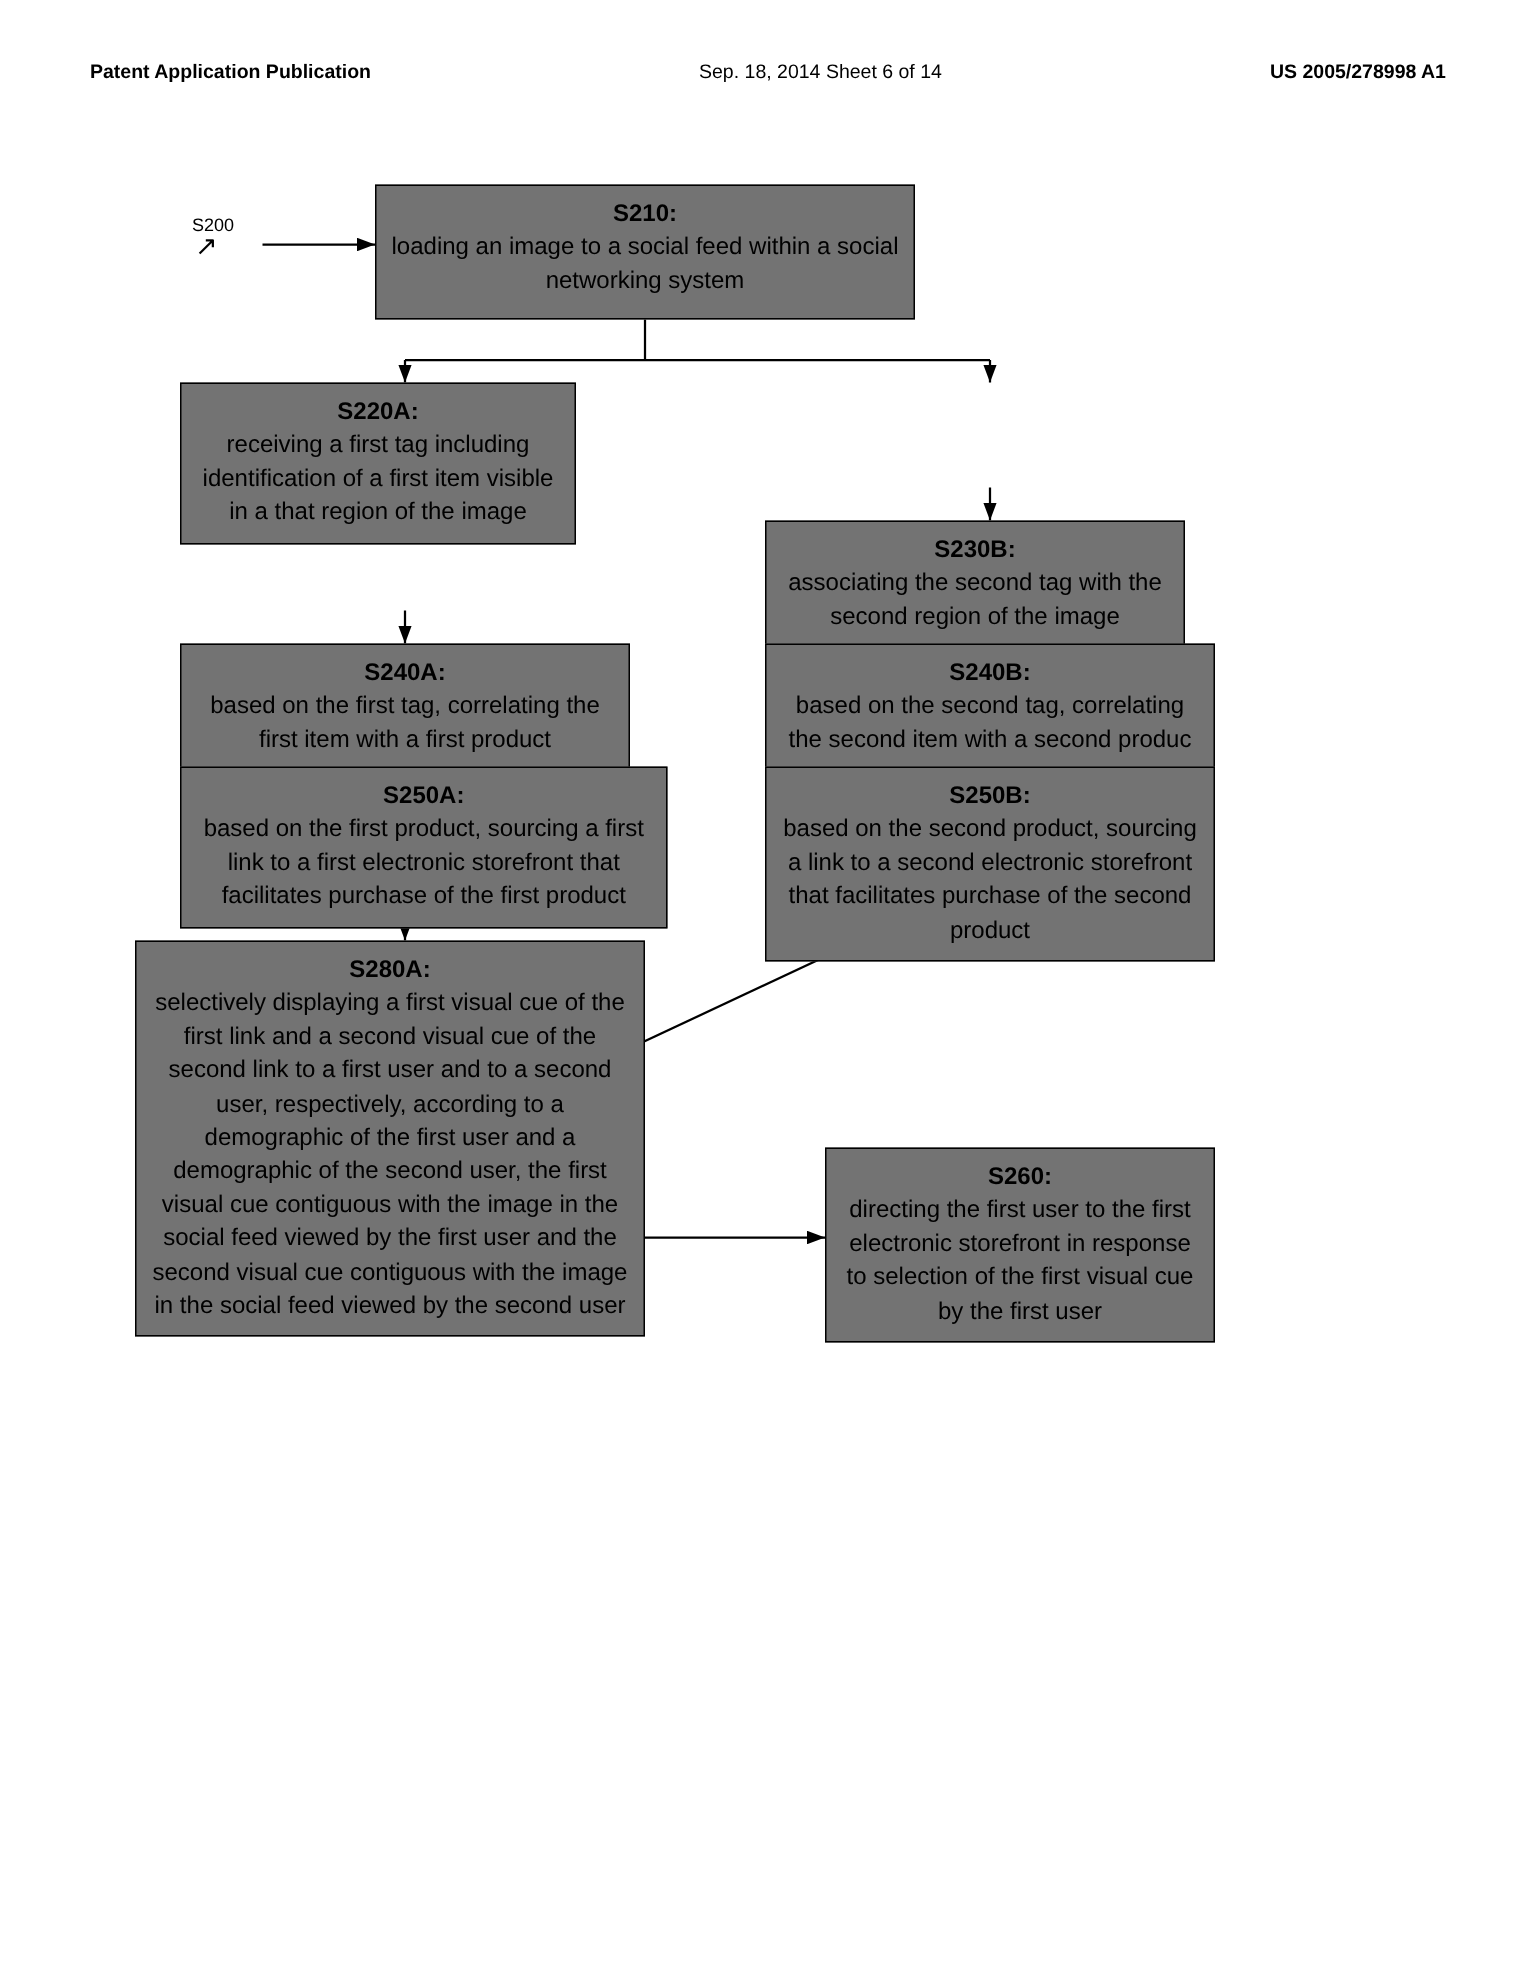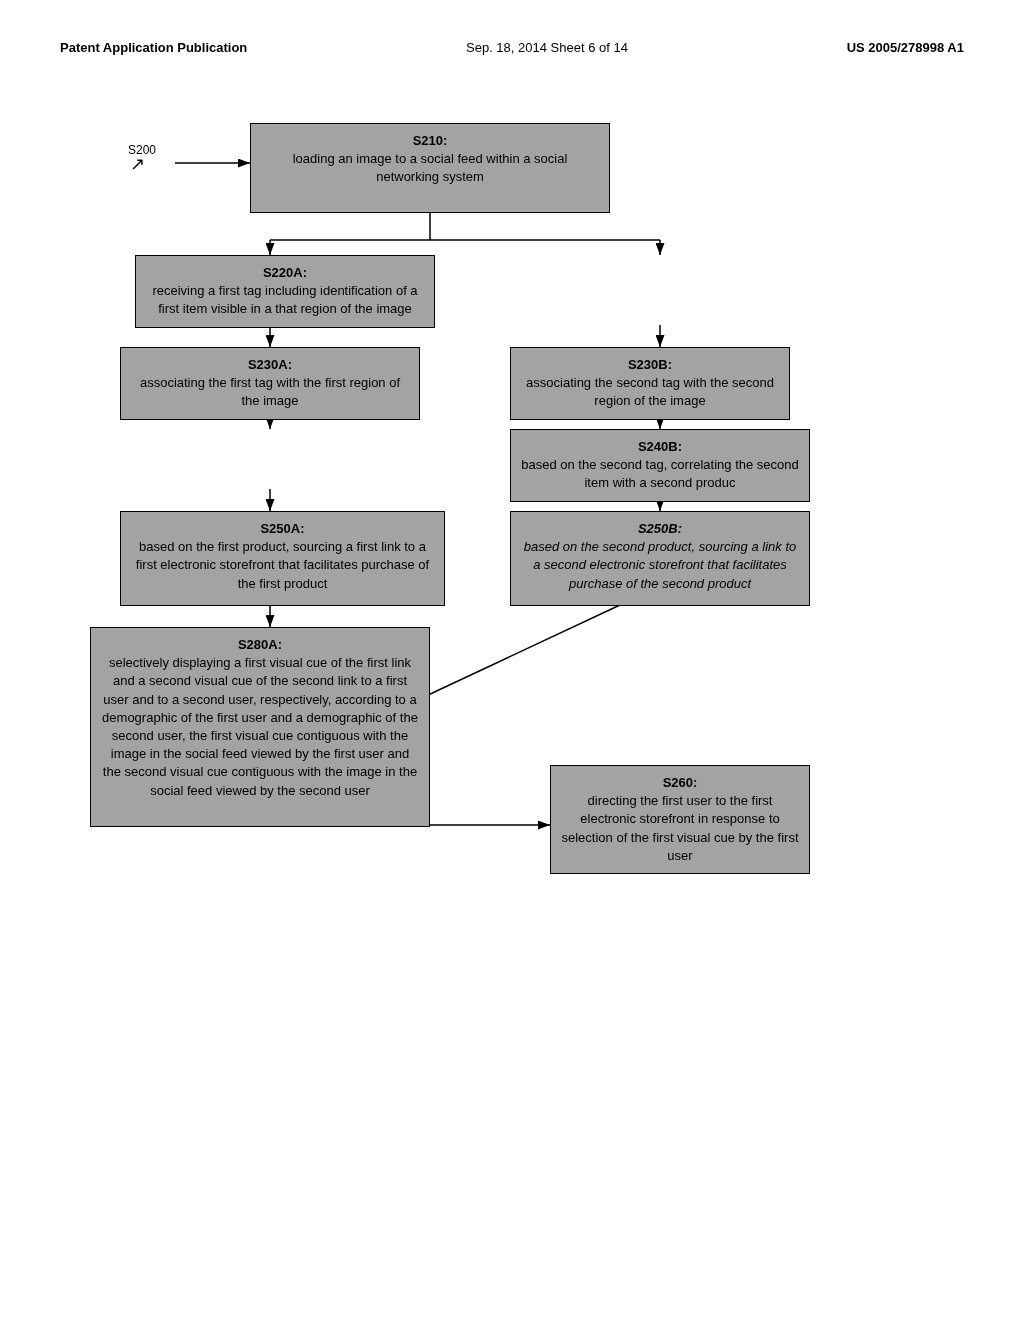--- a/index.html
+++ b/index.html
@@ -39,23 +39,23 @@
     .diagram {
       position: relative;
       width: 100%;
       height: 1050px;
     }
     .box {
       position: absolute;
       border: 1.5px solid #000;
       text-align: center;
       padding: 8px 10px;
-      font-size: 13px;
+      font-size: 16px;
       line-height: 1.4;
-      background: #a3a3a3;
+      background: #737373;
     }
     .fig-label {
       text-align: center;
       font-size: 14px;
       font-weight: bold;
       margin-top: 20px;
       text-decoration: underline;
     }
     
     .arrow-svg {
@@ -119,48 +119,48 @@
 
     <div style="position:absolute; left:55px; top:48px; font-size:12px;margin-left:13px;">S200</div>
 
     <div style="position:absolute; left:70px; top:58px; font-size:18px;">↗</div>
 
     <div class="box" style="left:190px; top:28px; width:360px; min-height:90px;">
       <strong>S210:</strong><br>
       <span>loading an image to a social feed within a social networking system</span>
     </div>
 
-    <div class="box" style="left:75px; top:160px; width:300px; min-height:70px;">
+    <div class="box" style="left:60px; top:160px; width:264px; min-height:70px;">
       <strong>S220A:</strong><br>
       <span>receiving a first tag including identification of a first item visible in a that region of the image</span>
     </div>
 
 
-    <div class="box" style="left:60px; top:252px; width:300px; min-height:60px;">
-      <strong>S230A:</strong><br>
-      <span>associating the first tag with the first region of the image</span>
-    </div>
 
     <div class="box" style="left:450px; top:252px; width:280px; min-height:60px;">
       <strong>S230B:</strong><br>
       <span>associating the second tag with the second region of the image</span>
     </div>
 
+    <div class="box" style="left:60px; top:334px; width:300px; min-height:60px;">
+      <strong>S240A:</strong><br>
+      <span>based on the first tag, correlating the first item with a first product</span>
+    </div>
 
     <div class="box" style="left:450px; top:334px; width:300px; min-height:60px;">
       <strong>S240B:</strong><br>
       <span>based on the second tag, correlating the second item with a second produc</span>
     </div>
 
     <div class="box" style="left:60px; top:416px; width:325px; min-height:95px;">
       <strong>S250A:</strong><br>
       <span>based on the first product, sourcing a first link to a first electronic storefront that facilitates purchase of the first product</span>
     </div>
 
-    <div class="box" style="left:450px; top:416px; width:300px; min-height:95px;font-style:italic;">
+    <div class="box" style="left:450px; top:416px; width:300px; min-height:95px;">
       <strong>S250B:</strong><br>
       <span>based on the second product, sourcing a link to a second electronic storefront that facilitates purchase of the second product</span>
     </div>
 
     <div class="box" style="left:30px; top:532px; width:340px; min-height:200px;">
       <strong>S280A:</strong><br>
       <span>selectively displaying a first visual cue of the first link and a second visual cue of the second link to a first user and to a second user, respectively, according to a demographic of the first user and a demographic of the second user, the first visual cue contiguous with the image in the social feed viewed by the first user and the second visual cue contiguous with the image in the social feed viewed by the second user</span>
     </div>
 
     <div class="box" style="left:490px; top:670px; width:260px; min-height:90px;">

